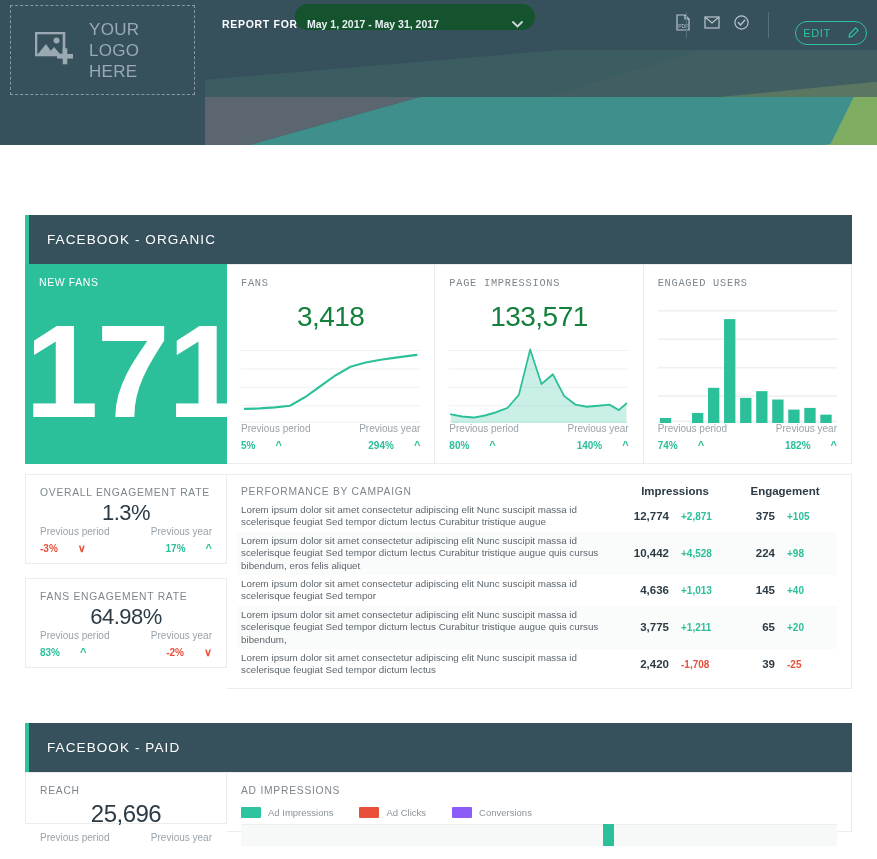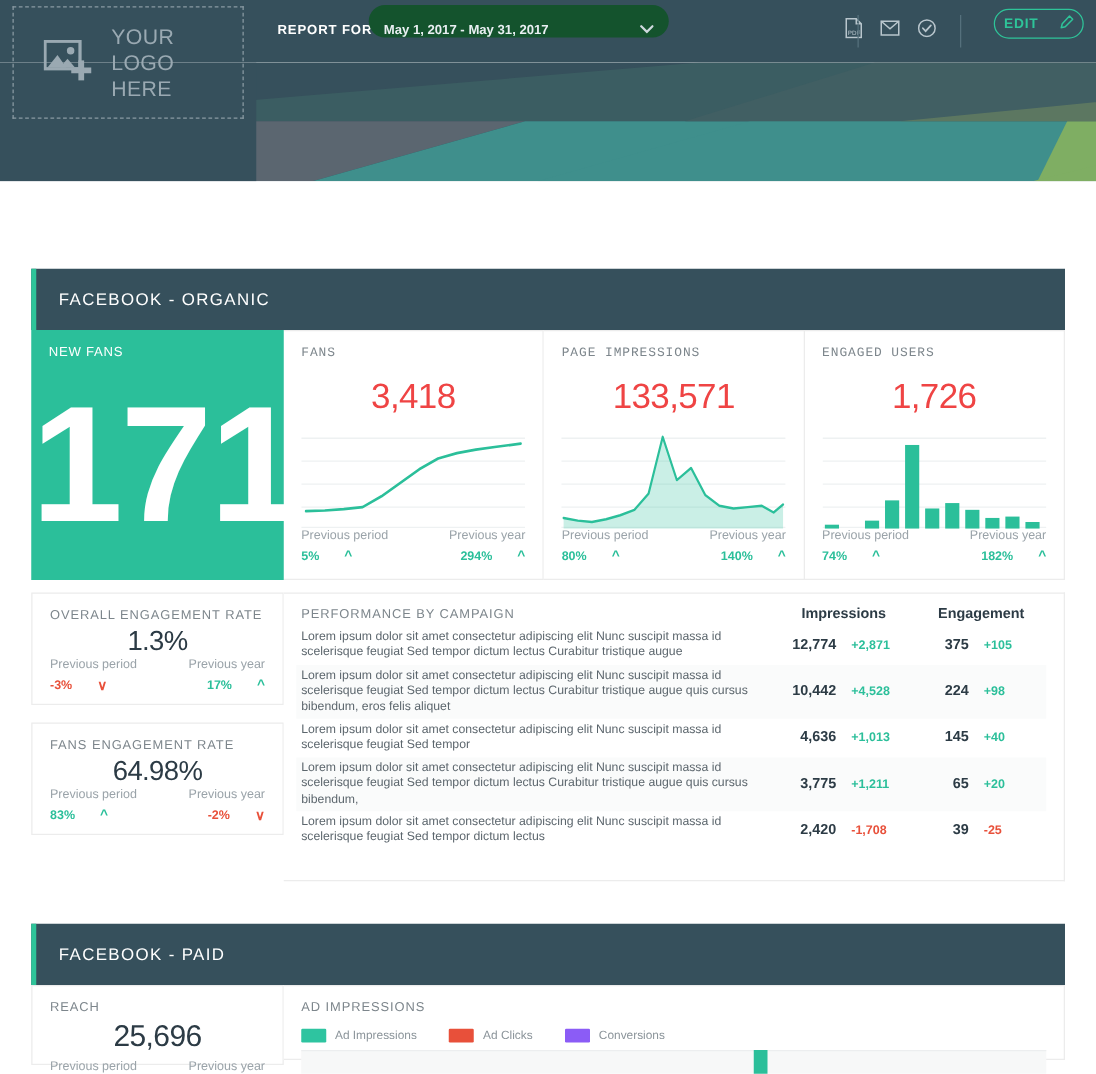--- a/index.html
+++ b/index.html
@@ -37,24 +37,24 @@
     width: 240px; height: 26px; border-radius: 13px;
     background: #14532d;
     display: flex; align-items: flex-end; padding: 0 12px;
   }
   .date-select .val { color: #e9eff2; font-size: 10.5px; font-weight: bold; }
   .chev { margin-left: auto; color: #cfd9de; font-size: 11px; font-weight: bold;}
   .hdr-icons { position: absolute; right: 128px; top: 14px; display: flex; gap: 14px; align-items: center;}
   .hdr-icons svg { display:block; }
   .divider-v { position: absolute; top: 12px; width: 1px; height: 26px; background: #55707c; }
   .edit-btn {
-    position: absolute; right: 10px; top: 7px;
+    position: absolute; right: 10px; top: 21px;
     width: 72px; height: 24px; border: 1.5px solid #2ec499; border-radius: 12px;
     display: flex; align-items: center; justify-content: center; gap: 17px;
-    color: #2ec499; font-size: 11px; font-weight: bold; letter-spacing: .6px;
+    color: #2ec499; font-size: 11px; font-weight: normal; letter-spacing: .6px;
   }
 
   
   .banner { position: relative; width: 877px; height: 95px; overflow: hidden; }
   .banner .dark { position: absolute; inset: 0; background: #36505c; }
   .title {
     position: absolute; left: 222px; top: 62px; z-index: 7;
     color: #fff; font-size: 21px; font-weight: bold; letter-spacing: .4px;
     text-shadow: 0 1px 2px rgba(0,0,0,.35);
   }
@@ -84,21 +84,21 @@
     text-align: center; color: #fff; font-size: 132px; font-weight: bold;
     line-height: 200px; letter-spacing: -2px;
   }
 
   .metric {
     flex: 1; height: 200px; background:#fff; border:1px solid #ececec; border-left:none;
     padding: 12px 14px 0 14px; display:flex; flex-direction:column;
   }
   .metric:first-of-type { border-left: 1px solid #ececec; }
   .metric .lbl { color:#7d868c; font-size:10.3px; letter-spacing:.75px;font-family:Liberation Mono, monospace; }
-  .metric .val { text-align:center; color:#ef4444; font-size:28px; margin-top:12px; letter-spacing:-.5px;}
+  .metric .val { text-align:center; color:#15803d; font-size:28px; margin-top:12px; letter-spacing:-.5px;}
   .spark { flex:1; margin-top:10px; position:relative; }
   .spark svg { position:absolute; left:0; bottom:0; width:100%; height:100%; }
   .cmp { display:flex; justify-content:space-between; padding-bottom:12px; }
   .cmp .col { text-align:left; }
   .cmp .col.r { text-align:left; }
   .cmp .ctitle { color:#9aa3a9; font-size:10px; }
   .cmp .cval { font-size:10px; font-weight:bold; margin-top:5px; display:flex; align-items:center; gap:20px;}
   .cmp .col.r .cval { justify-content:flex-end; }
   .up { color:#2bbf9a; } .down { color:#e8503a; }
   .arw { font-size: 11px; font-weight: bold; }
@@ -109,36 +109,36 @@
     height: 90px; background:#fff; border:1px solid #ececec; padding:12px 14px 0 14px;
     display:flex; flex-direction:column;
   }
   .rate-card .lbl { color:#7d868c; font-size:10.3px; letter-spacing:.75px; }
   .rate-card .val { text-align:center; color:#2c3b45; font-size:22px; margin-top:2px; letter-spacing:-.5px;}
   .rate-card .cmp { margin-top:auto; padding-bottom:9px; }
 
   
   .tbl {
     flex:1; background:#fff; border:1px solid #ececec; border-left:none;
-    padding: 10px 14px 24px 10px;
+    padding: 10px 14px 8px 10px;
   }
   .tbl-head { display:flex; align-items:flex-end; padding-bottom:4px; }
   .tbl-head .t { flex:1; color:#7d868c; font-size:10.3px; letter-spacing:.75px; padding-left:4px;}
   .th-imp, .th-eng { font-size:11.5px; font-weight:bold; color:#2c3b45; text-align:center; }
   .th-imp { width:116px; } .th-eng { width:104px; }
   .trow { display:flex; align-items:center; padding:3px 0; }
   .trow:nth-child(odd) { background:#fafbfb; }
   .trow .desc { flex:1; color:#5c666d; font-size:9.8px; line-height:12.4px; padding-left:4px; }
   .c-num { width:52px; text-align:right; font-size:11.5px; font-weight:bold; color:#2c3b45;}
   .c-dlt { width:64px; text-align:left; padding-left:12px; font-size:10px; font-weight:bold;}
   .c-num2 { width:42px; text-align:right; font-size:11.5px; font-weight:bold; color:#2c3b45;}
   .c-dlt2 { width:62px; text-align:left; padding-left:12px; font-size:10px; font-weight:bold;}
 
   
-  .reach-card { width:202px; background:#fff; border:1px solid #ececec; padding:12px 14px 0 14px; height:64px;}
+  .reach-card { width:202px; background:#fff; border:1px solid #ececec; padding:12px 14px 0 14px; height:52px;}
   .reach-card .lbl { color:#7d868c; font-size:10.3px; letter-spacing:.75px;}
   .reach-card .val { text-align:center; color:#2c3b45; font-size:24px; margin-top:4px; letter-spacing:-.5px;}
   .reach-card .cmp { padding-top:4px; }
   .ad-card { flex:1; background:#fff; border:1px solid #ececec; border-left:none; padding:12px 14px 0 14px; height:60px;}
   .ad-card .lbl { color:#7d868c; font-size:10.3px; letter-spacing:.75px;}
   .legend { display:flex; gap:26px; margin-top:11px; align-items:center;}
   .lg { display:flex; align-items:center; gap:7px; }
   .sw { width:20px; height:11px; border-radius:1px; }
   .lg span.t { color:#8b949a; font-size:9.5px; }
   .ad-plot { margin-top:6px; height:22px; background:#f7f8f8; position:relative; border-top:1px solid #eceeef;}
@@ -306,21 +306,20 @@
               <div class="cval up">
                   <span>140%</span>
                   <span class="arw">^</span>
                 </div>
             </div>
           </div>
         </div>
 
         <div class="metric">
           <div class="lbl">ENGAGED USERS</div>
-          <div class="val">1,726</div>
           <div class="spark">
             <svg viewBox="0 0 190 74" preserveAspectRatio="none">
               <line x1="0" y1="7" x2="190" y2="7" stroke="#eef1f2" stroke-width="1"></line>
               <line x1="0" y1="24" x2="190" y2="24" stroke="#eef1f2" stroke-width="1"></line>
               <line x1="0" y1="41" x2="190" y2="41" stroke="#eef1f2" stroke-width="1"></line>
               <line x1="0" y1="58" x2="190" y2="58" stroke="#eef1f2" stroke-width="1"></line>
               <line x1="0" y1="73" x2="190" y2="73" stroke="#eef1f2" stroke-width="1"></line>
               <rect x="2" y="71" width="12" height="3" fill="#2bbf9a"></rect>
               <rect x="19" y="74" width="12" height="0" fill="#2bbf9a"></rect>
               <rect x="36" y="68" width="12" height="6" fill="#2bbf9a"></rect>

